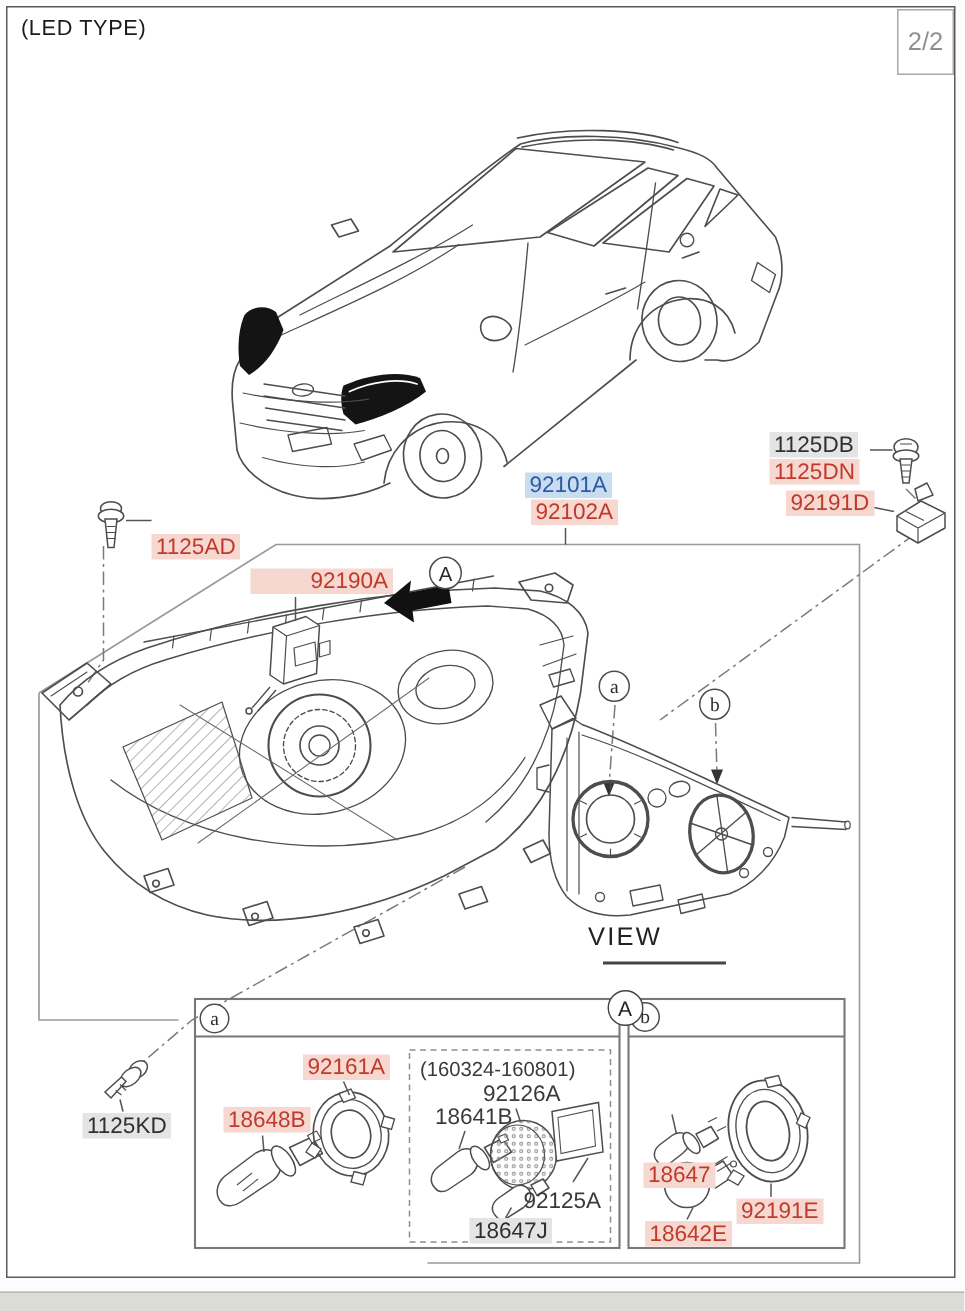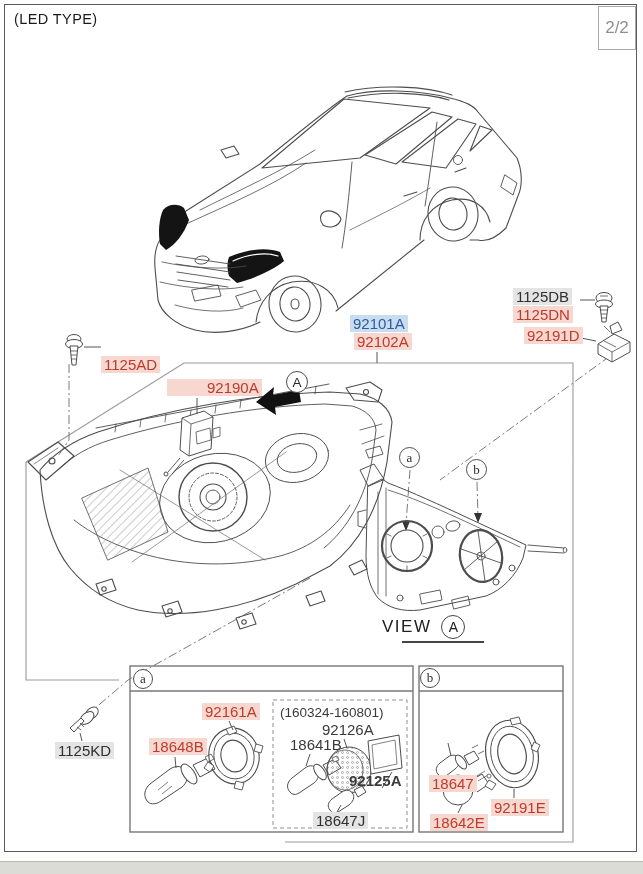--- a/index.html
+++ b/index.html
@@ -41,21 +41,21 @@
   .hl-gray{background:var(--highlight-gray-bg);color:var(--highlight-gray-text);}
   .plain{background:transparent;color:#3a3a3a;}
   .small-label{font-size:13.5px;}
   .circle-letter{
     position:absolute;border:1.3px solid #4d4d4d;border-radius:50%;
     background:#fff;color:#2c2c2c;display:flex;align-items:center;
     justify-content:center;box-sizing:border-box;
   }
   .cl-lower{width:21px;height:21px;font-size:13px;font-family:"Liberation Serif",serif;}
   .cl-upper{width:22px;height:22px;font-size:13.5px;}
-  .view-group{position:absolute;left:382px;top:615px;display:flex;align-items:center;gap:10px;}
+  .view-group{position:absolute;left:392px;top:615px;display:flex;align-items:center;gap:25px;flex-direction:column;}
   .view-text{font-size:17px;color:#222;letter-spacing:1.5px;}
   .view-circle{
     width:24px;height:24px;border:1.4px solid #444;border-radius:50%;
     display:flex;align-items:center;justify-content:center;font-size:14px;color:#222;
     box-sizing:border-box;background:#fff;
   }
   .view-underline{position:absolute;left:402px;top:641px;width:82px;height:1.5px;background:#444;}
 </style>
 </head>
 <body>
@@ -334,21 +334,21 @@
 <div class="part-label hl-pink" style="left:354px;top:333px;">92102A</div>
 <div class="part-label hl-gray" style="left:513px;top:288px;">1125DB</div>
 <div class="part-label hl-pink" style="left:513px;top:306px;">1125DN</div>
 <div class="part-label hl-pink" style="left:524px;top:327px;">92191D</div>
 <div class="part-label hl-gray" style="left:55px;top:742px;">1125KD</div>
 <div class="part-label hl-pink" style="left:149px;top:738px;">18648B</div>
 <div class="part-label hl-pink" style="left:202px;top:703px;">92161A</div>
 <div class="part-label plain small-label" style="left:277px;top:704px;">(160324-160801)</div>
 <div class="part-label plain" style="left:319px;top:721px;">92126A</div>
 <div class="part-label plain" style="left:287px;top:736px;">18641B</div>
-<div class="part-label plain" style="left:346px;top:772px;font-weight:bold;">92125A</div>
+<div class="part-label plain" style="left:346px;top:792px;">92125A</div>
 <div class="part-label hl-gray" style="left:313px;top:812px;">18647J</div>
 <div class="part-label hl-pink" style="left:429px;top:735px;margin-top:40px;">18647</div>
 <div class="part-label hl-pink" style="left:430px;top:814px;">18642E</div>
 <div class="part-label hl-pink" style="left:491px;top:799px;">92191E</div>
 
 <div class="circle-letter cl-upper" style="left:286px;top:371px;">A</div>
 <div class="circle-letter cl-lower" style="left:399px;top:447px;">a</div>
 <div class="circle-letter cl-lower" style="left:466px;top:459px;">b</div>
 <div class="circle-letter cl-lower" style="left:133px;top:669px;width:20px;height:20px;">a</div>
 <div class="circle-letter cl-lower" style="left:420px;top:668px;width:20px;height:20px;">b</div>

